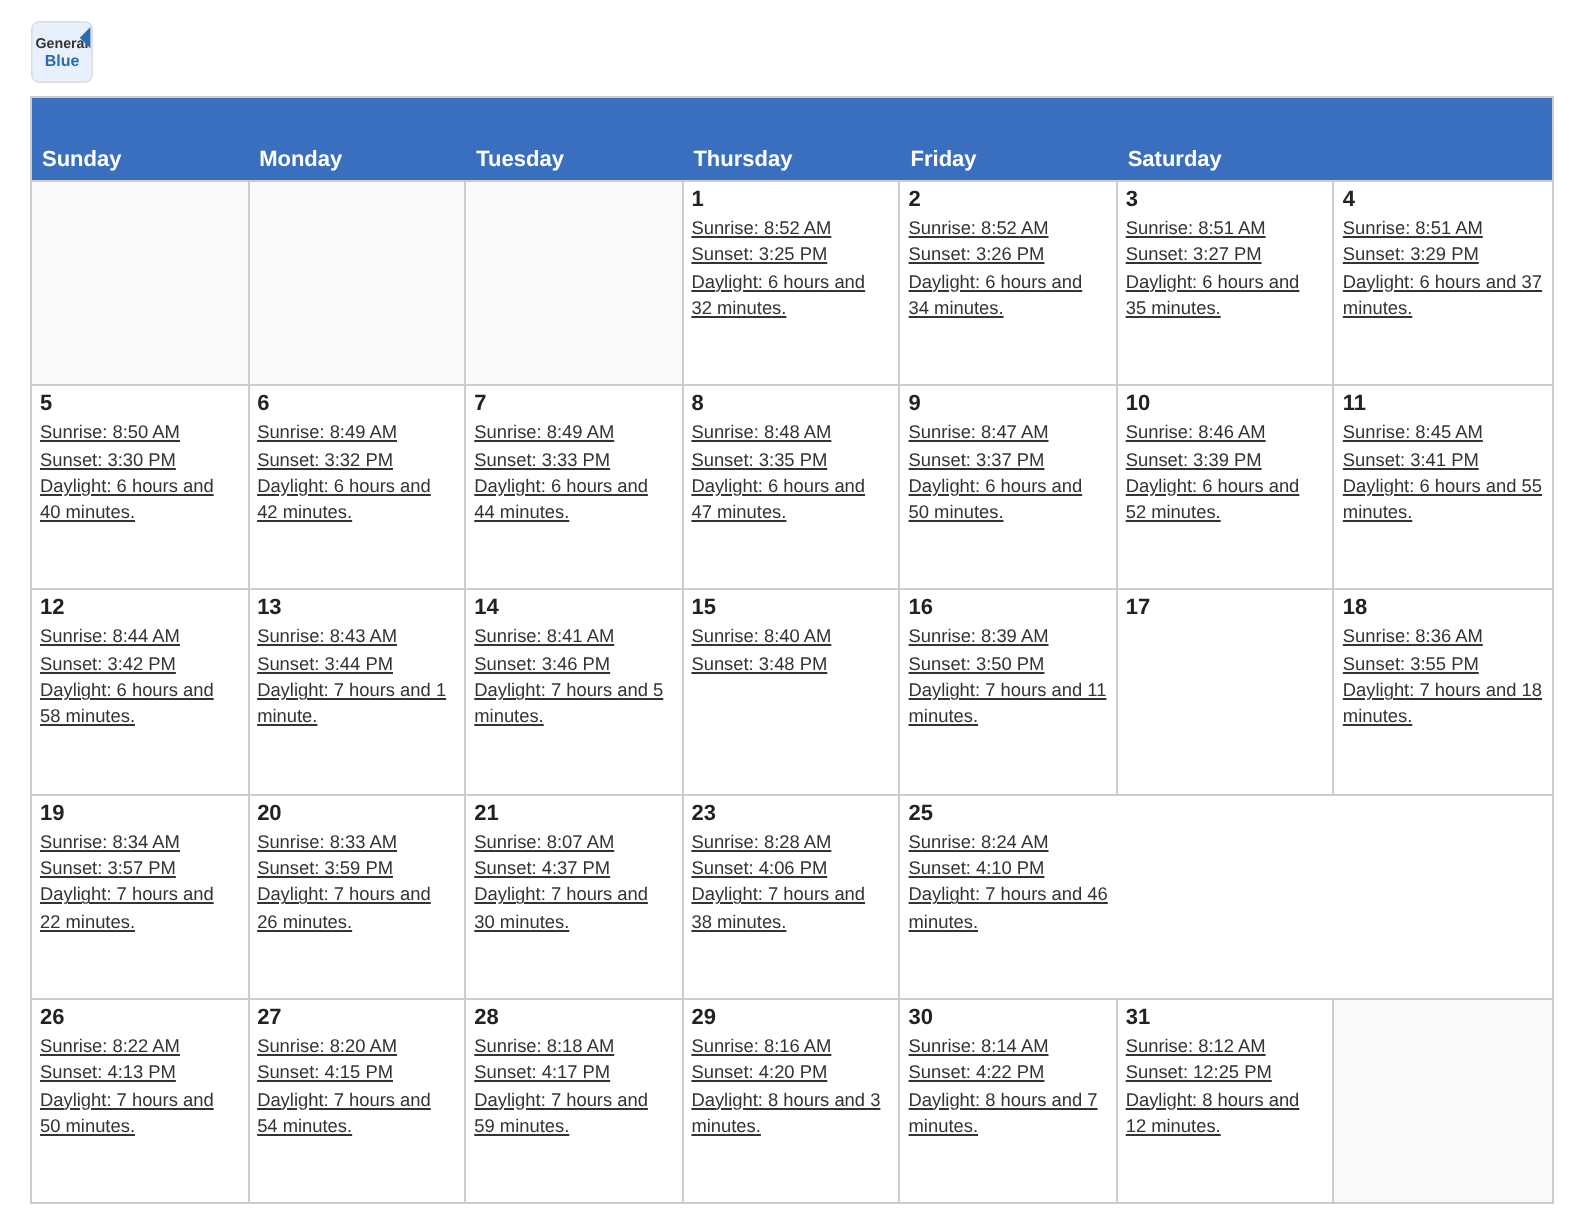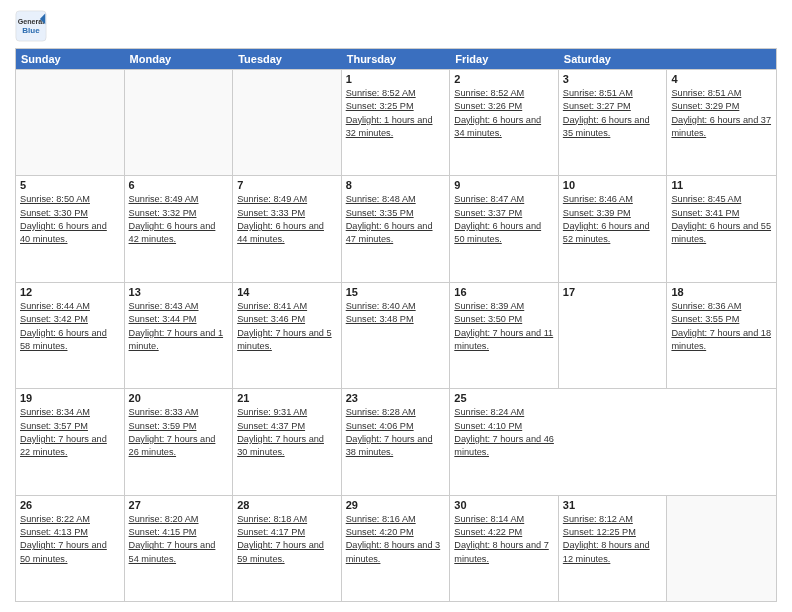--- a/index.html
+++ b/index.html
@@ -55,20 +55,21 @@
       display: grid;
       grid-template-columns: repeat(7, 1fr);
       background: #3a6fbf;
     }
     .cal-header-cell {
       color: #fff;
       font-size: 11px;
       font-weight: bold;
       padding: 4px 5px;
       text-align: left;
+      margin-top: 21px;
     }
     .cal-body {
       flex: 1;
       display: flex;
       flex-direction: column;
     }
     .cal-week {
       display: grid;
       grid-template-columns: repeat(7, 1fr);
       flex: 1;
@@ -125,21 +126,21 @@
         <div class="cal-header-cell">Friday</div>
         <div class="cal-header-cell">Saturday</div>
       </div>
     <div class="cal-body">
     <div class="cal-week">
           <div class="cal-cell empty"></div>
           <div class="cal-cell empty"></div>
           <div class="cal-cell empty"></div>
           <div class="cal-cell">
             <div class="day-number">1</div>
-            <div class="day-info"><span>Sunrise: 8:52 AM</span><br><span>Sunset: 3:25 PM</span><br><span>Daylight: 1 hours and 32 minutes.</span></div>
+            <div class="day-info"><span>Sunrise: 8:52 AM</span><br><span>Sunset: 3:25 PM</span><br><span>Daylight: 6 hours and 32 minutes.</span></div>
           </div>
           <div class="cal-cell">
             <div class="day-number">2</div>
             <div class="day-info"><span>Sunrise: 8:52 AM</span><br><span>Sunset: 3:26 PM</span><br><span>Daylight: 6 hours and 34 minutes.</span></div>
           </div>
           <div class="cal-cell">
             <div class="day-number">3</div>
             <div class="day-info"><span>Sunrise: 8:51 AM</span><br><span>Sunset: 3:27 PM</span><br><span>Daylight: 6 hours and 35 minutes.</span></div>
           </div>
           <div class="cal-cell">
@@ -210,21 +211,21 @@
           <div class="cal-cell">
             <div class="day-number">19</div>
             <div class="day-info"><span>Sunrise: 8:34 AM</span><br><span>Sunset: 3:57 PM</span><br><span>Daylight: 7 hours and 22 minutes.</span></div>
           </div>
           <div class="cal-cell">
             <div class="day-number">20</div>
             <div class="day-info"><span>Sunrise: 8:33 AM</span><br><span>Sunset: 3:59 PM</span><br><span>Daylight: 7 hours and 26 minutes.</span></div>
           </div>
           <div class="cal-cell">
             <div class="day-number">21</div>
-            <div class="day-info"><span>Sunrise: 9:31 AM</span><br><span>Sunset: 4:37 PM</span><br><span>Daylight: 7 hours and 30 minutes.</span></div>
+            <div class="day-info"><span>Sunrise: 8:07 AM</span><br><span>Sunset: 4:37 PM</span><br><span>Daylight: 7 hours and 30 minutes.</span></div>
           </div>
           <div class="cal-cell">
             <div class="day-number">23</div>
             <div class="day-info"><span>Sunrise: 8:28 AM</span><br><span>Sunset: 4:06 PM</span><br><span>Daylight: 7 hours and 38 minutes.</span></div>
           </div>
           <div class="cal-cell">
             <div class="day-number">25</div>
             <div class="day-info"><span>Sunrise: 8:24 AM</span><br><span>Sunset: 4:10 PM</span><br><span>Daylight: 7 hours and 46 minutes.</span></div>
           </div>
         </div>

